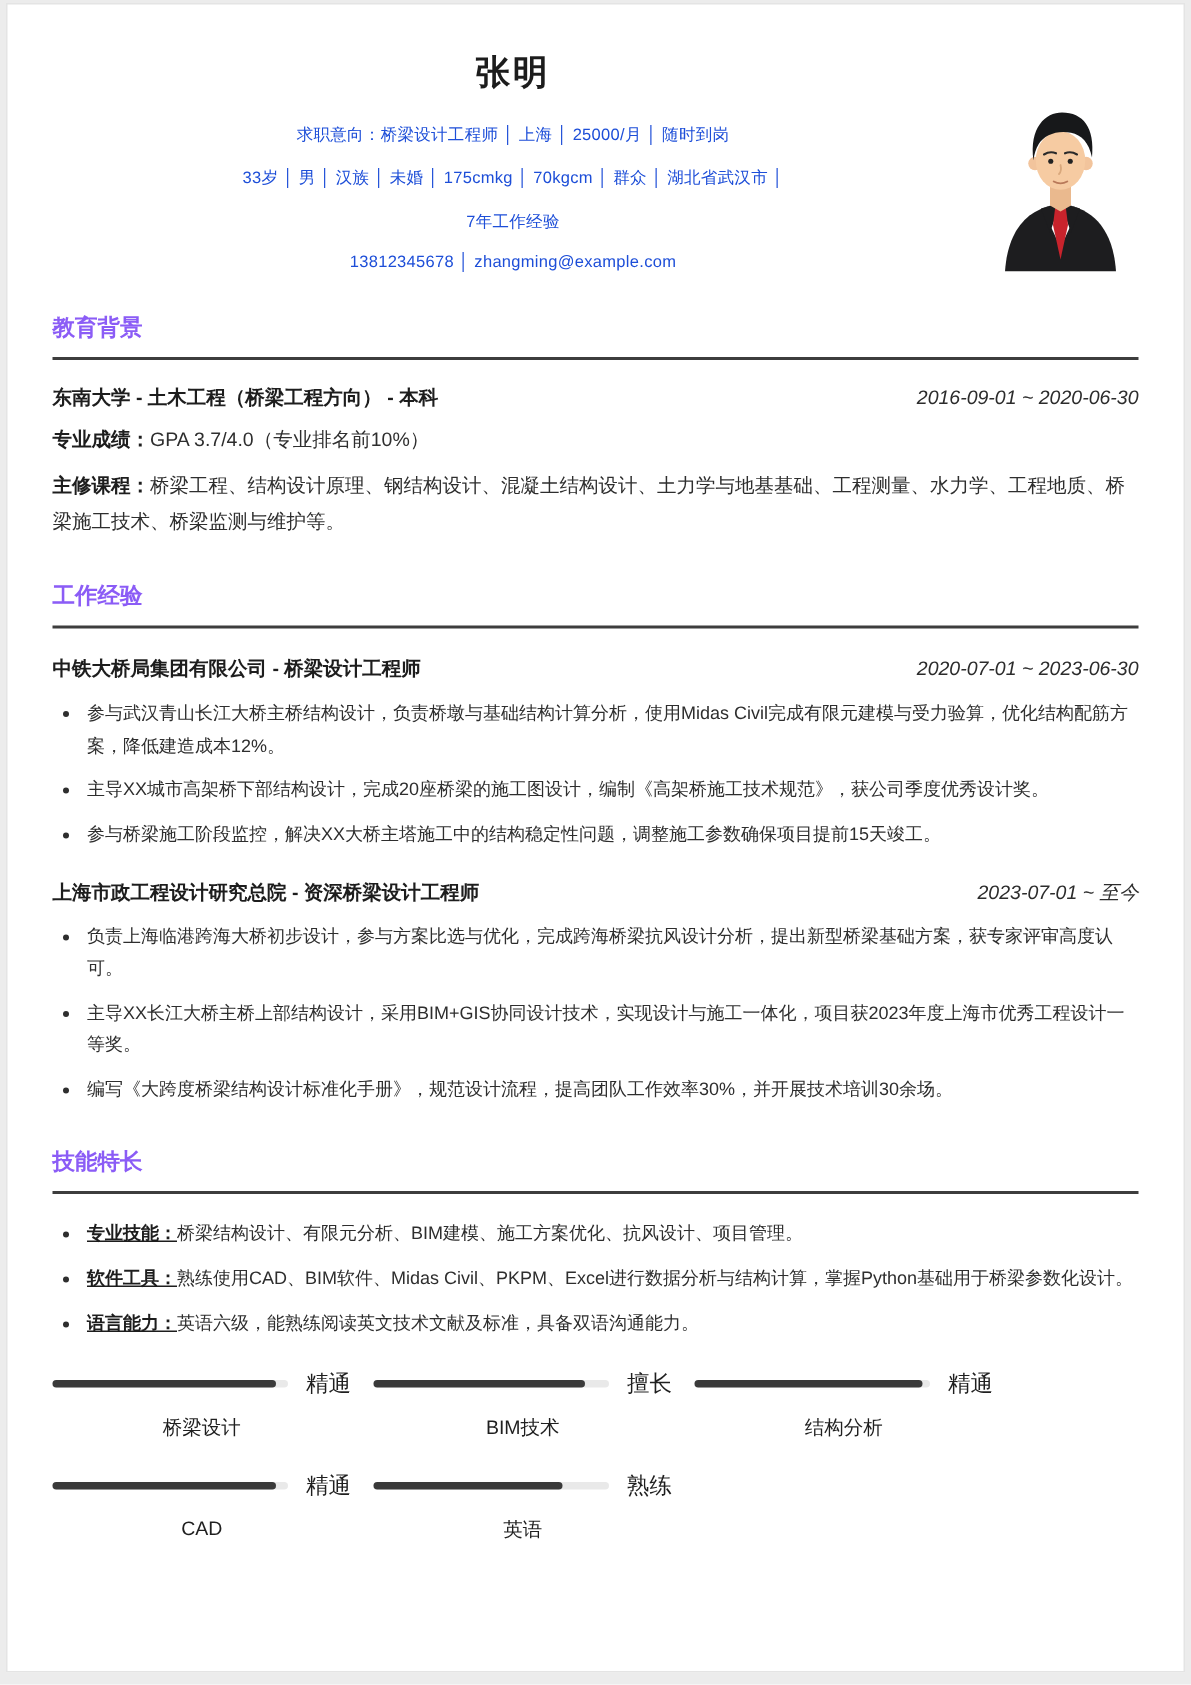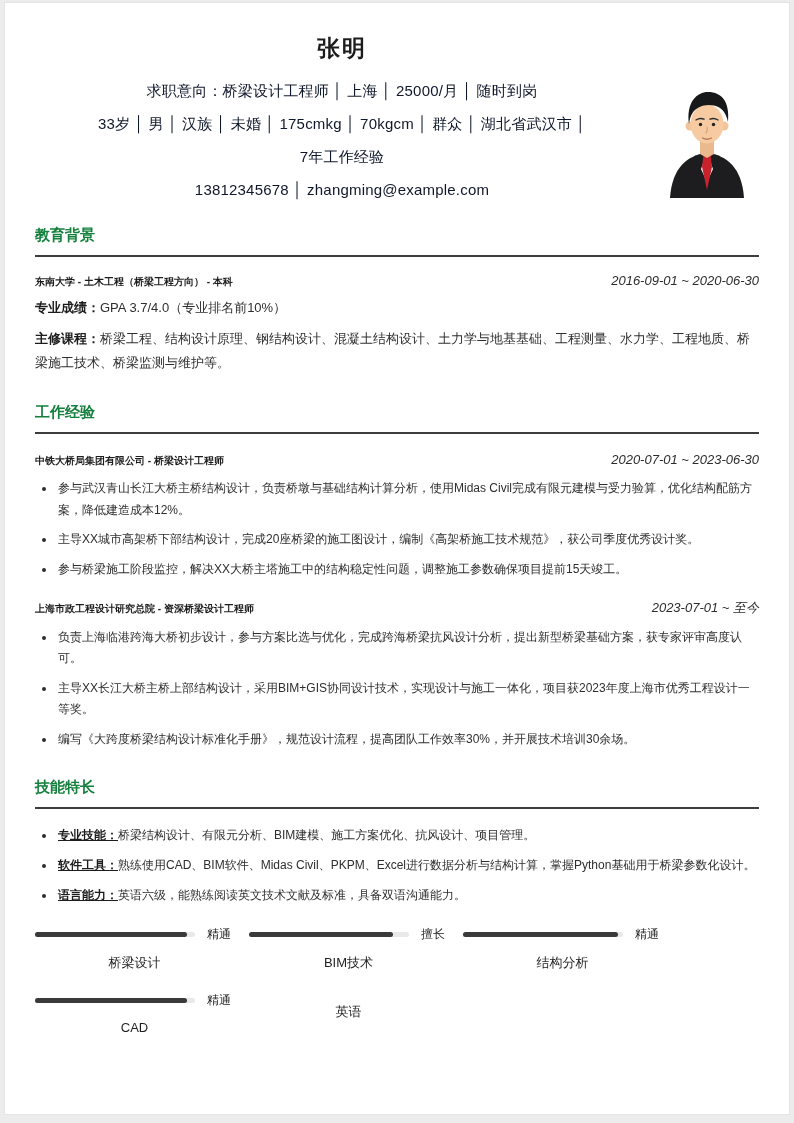--- a/index.html
+++ b/index.html
@@ -18,47 +18,47 @@
     padding: 20px 30px 0 30px;
     overflow: hidden;
   }
   
   .header { display: flex; align-items: flex-end; }
   .header-main { flex: 1; text-align: center; padding-top: 6px; }
   .candidate-name {
     font-size: 23px; font-weight: 700; color: #1c1c1c;
     letter-spacing: 2px; margin: 4px 0 18px;
   }
-  .info-line { font-size: 15px; color: #0f172a; margin: 0 0 14px; letter-spacing: .2px; }
+  .info-line { font-size: 11px; color: #1d4ed8; margin: 0 0 14px; letter-spacing: .2px; }
   .info-line.last { margin-bottom: 0; }
   .photo { width: 104px; height: 110px; flex: 0 0 auto; margin-left: 6px; }
   .photo svg { width: 100%; height: 100%; display: block; }
   
   .section { margin-top: 28px; }
   .sec-title {
-    font-size: 15px; font-weight: 700; color: #15803d;
+    font-size: 15px; font-weight: 700; color: #8b5cf6;
     margin: 0; padding-bottom: 10px;
     border-bottom: 2px solid var(--rule, #3d3d3d);
   }
   .entry-head { display: flex; justify-content: space-between; align-items: baseline; margin-top: 16px; }
-  .entry-name { font-size: 10px; font-weight: 700; color: #1d1d1d; }
+  .entry-name { font-size: 13px; font-weight: 700; color: #1d1d1d; }
   .entry-date { font-size: 13px; color: #2c2c2c; white-space: nowrap; font-style: italic; }
   .label-line { font-size: 13px; line-height: 1.85; margin: 7px 0 0; }
   .label-line strong { color: #1d1d1d; margin-top: 24px; }
   ul.bullets { margin: 10px 0 0; padding-left: 21px; list-style: disc; }
   ul.bullets li { font-size: 12px; line-height: 1.8; margin-bottom: 8px; padding-left: 2px; }
   ul.bullets li strong { color: #1d1d1d; text-decoration: underline; }
   .job { margin-top: 18px; }
   
   .bars { display: flex; flex-wrap: wrap; margin-top: 20px; }
   .bar-col { width: 199px; margin-right: 15px; margin-bottom: 20px; }
   .bar-row { display: flex; align-items: center; }
   .bar-track { width: 160px; height: 5px; border-radius: 3px; background: var(--bar-track, #e9e9e9); }
   .bar-fill { height: 5px; border-radius: 3px; background: var(--bar-fill, #3a3a3a); }
-  .bar-level { font-size: 12px; color: #1f1f1f; margin-left: 12px; white-space: nowrap; }
+  .bar-level { font-size: 15px; color: #1f1f1f; margin-left: 12px; white-space: nowrap; }
   .bar-name { font-size: 13px; color: #1f1f1f; margin-top: 11px; text-align: center; }
 </style>
 </head>
 <body>
 
 <div class="page">
 
   <div class="header">
     <div class="header-main">
       <div class="candidate-name">张明</div>
@@ -177,18 +177,24 @@
       <div class="bar-col">
         <div class="bar-row">
             <div class="bar-track">
               <div class="bar-fill" style="width: 95%;"></div>
             </div>
             <span class="bar-level">精通</span>
           </div>
         <div class="bar-name">CAD</div>
       </div>
       <div class="bar-col">
+        <div class="bar-row">
+            <div class="bar-track">
+              <div class="bar-fill" style="width: 80%;"></div>
+            </div>
+            <span class="bar-level">熟练</span>
+          </div>
         <div class="bar-name">英语</div>
       </div>
     </div>
   </div>
 
 </div>
 
 </body></html>

